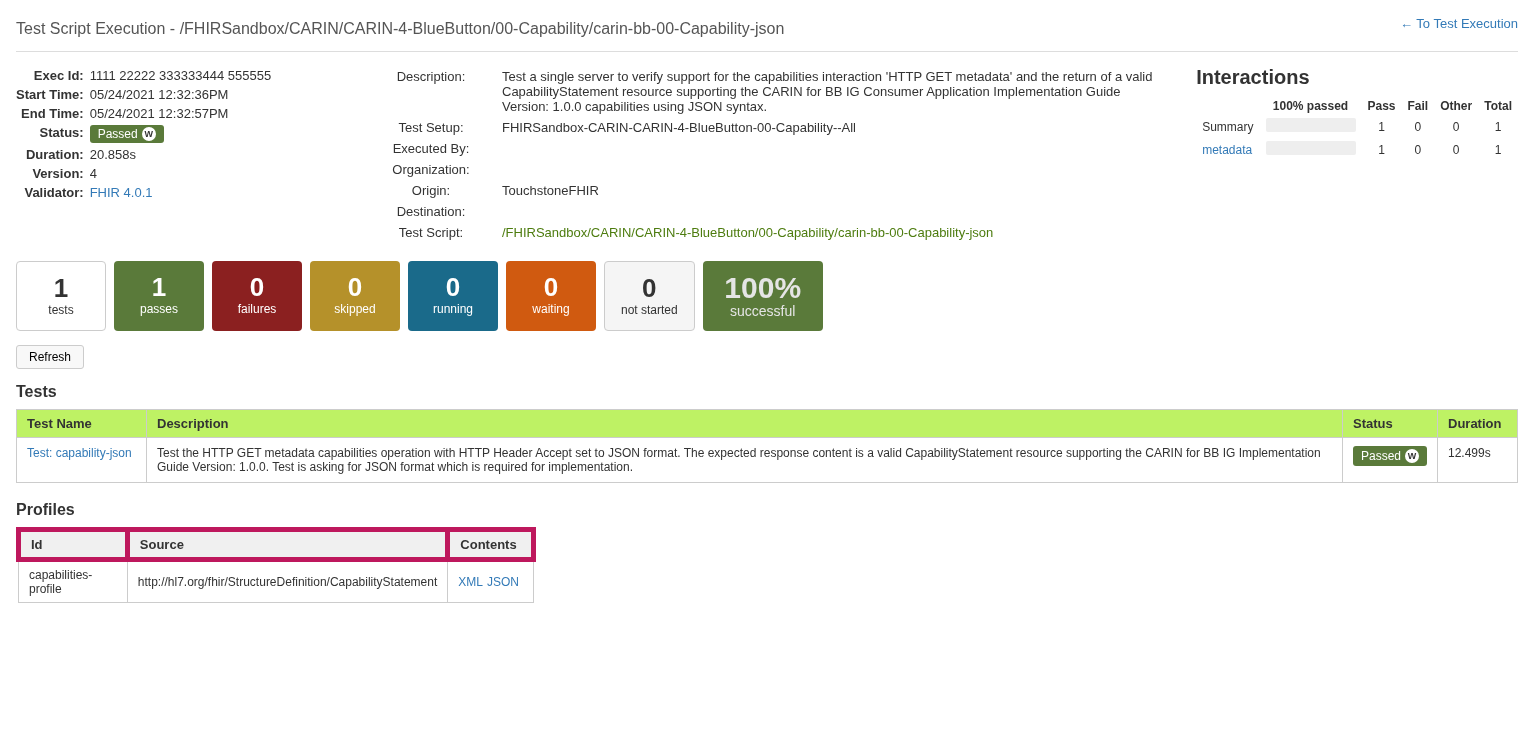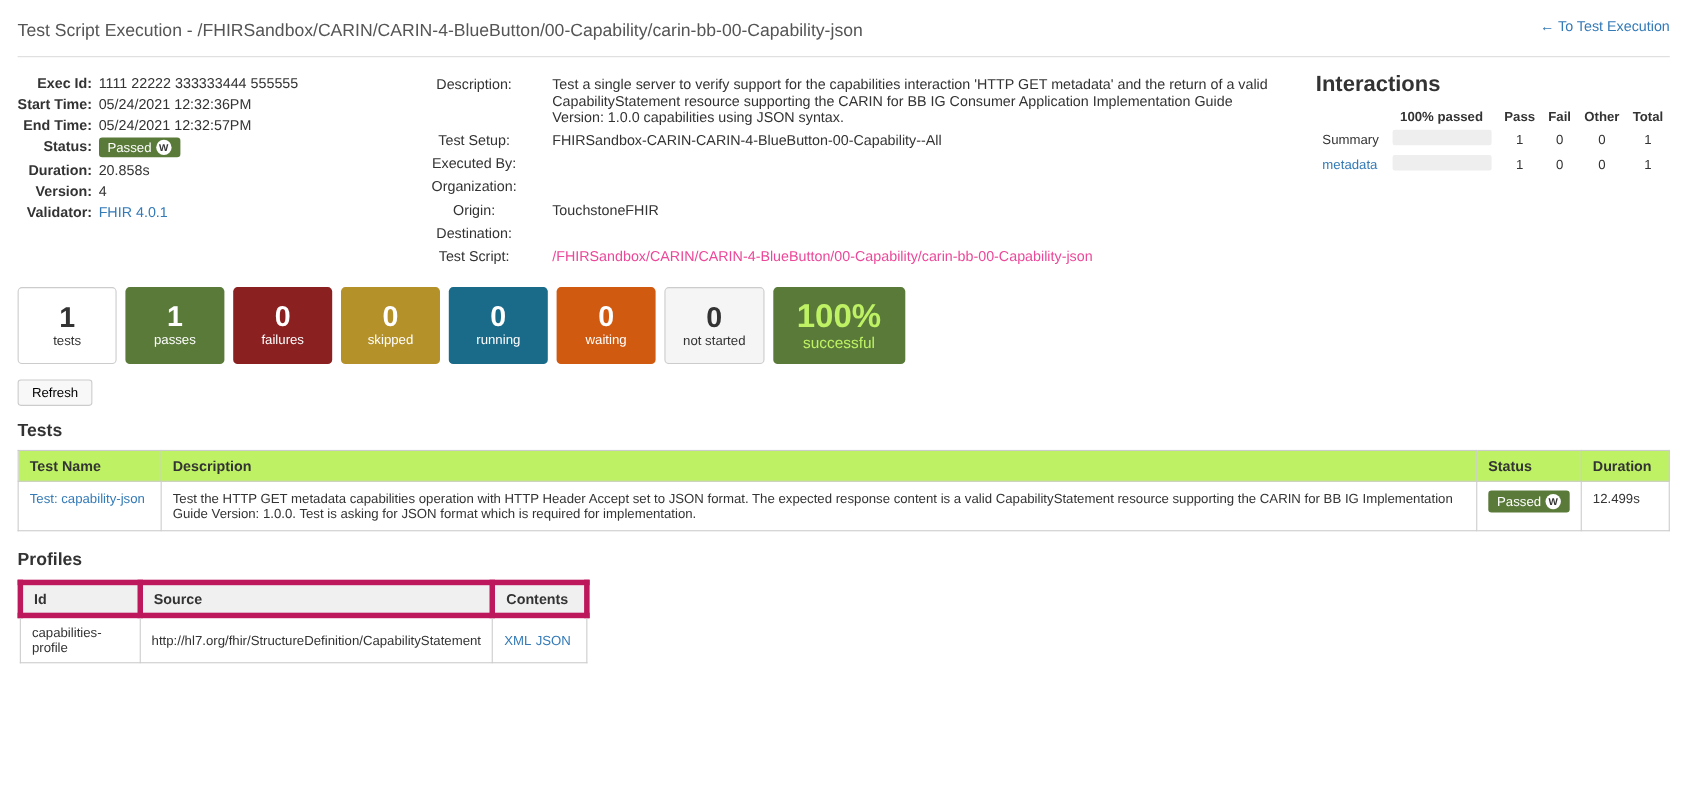--- a/index.html
+++ b/index.html
@@ -17,21 +17,21 @@
     .meta-left td { padding: 2px 6px 2px 0; vertical-align: top; }
     .meta-left td:first-child { font-weight: bold; text-align: right; white-space: nowrap; }
     .status-badge { background: #5a7a3a; color: #fff; padding: 2px 8px; border-radius: 3px; font-size: 12px; display: inline-flex; align-items: center; gap: 4px; }
     .badge-w { background: #fff; color: #333; border-radius: 50%; width: 14px; height: 14px; display: inline-flex; align-items: center; justify-content: center; font-size: 9px; font-weight: bold; }
     .validator-link { color: #337ab7; text-decoration: none; }
 
     .meta-center { flex: 1; }
     .meta-center table { border-collapse: collapse; width: 100%; }
     .meta-center td { padding: 3px 6px; vertical-align: top; }
     .meta-center td:first-child { font-weight: normal; text-align: center; white-space: nowrap; width: 130px; }
-    .test-script-link { color: #ec4899; text-decoration: none; }
+    .test-script-link { color: #4d7c0f; text-decoration: none; }
 
     .meta-right { min-width: 310px; }
     .interactions-title { font-weight: bold; margin-bottom: 8px; font-size: 20px; }
     .interactions-table { border-collapse: collapse; width: 100%; }
     .interactions-table th { text-align: center; font-size: 12px; padding: 2px 6px; font-weight: bold; }
     .interactions-table th:first-child { text-align: left; }
     .interactions-table td { padding: 3px 6px; font-size: 12px; text-align: center; margin-top: 21px; }
     .interactions-table td:first-child { text-align: left; }
     .interactions-table a { color: #337ab7; text-decoration: none; }
     .progress-bar-wrap { width: 90px; height: 14px; background: #eee; display: inline-block; border-radius: 2px; overflow: hidden; }
@@ -39,21 +39,21 @@
 
     .stats-row { display: flex; gap: 8px; align-items: stretch; margin-bottom: 14px; }
     .stat-box { border-radius: 4px; padding: 12px 16px; text-align: center; min-width: 90px; }
     .stat-box.tests { border: 1px solid #ccc; color: #333; }
     .stat-box.passes { background: #5a7a3a; color: #fff; }
     .stat-box.failures { background: #8b2020; color: #fff; }
     .stat-box.skipped { background: #b5912a; color: #fff; }
     .stat-box.running { background: #1a6a8a; color: #fff; }
     .stat-box.waiting { background: #d05a10; color: #fff; }
     .stat-box.not-started { border: 1px solid #ccc; color: #333; background: #f5f5f5; }
-    .stat-box.success { background: #5a7a3a; color: #bef264; min-width: 120px; }
+    .stat-box.success { background: #5a7a3a; color: #e5e5e5; min-width: 120px; }
     .stat-num { font-size: 26px; font-weight: bold; line-height: 1.1; }
     .stat-label { font-size: 12px; }
     .stat-pct { font-size: 30px; font-weight: bold; line-height: 1; }
     .stat-pct-label { font-size: 14px; }
 
     .refresh-btn { background: #f8f8f8; border: 1px solid #ccc; padding: 4px 12px; border-radius: 3px; cursor: pointer; font-size: 12px; margin-bottom: 14px; }
 
     .section-title { font-size: 16px; font-weight: bold; margin-bottom: 8px; }
     .tests-table { width: 100%; border-collapse: collapse; border: 1px solid #ccc; margin-bottom: 18px; }
     .tests-table th { background: #bef264; border: 1px solid #ccc; padding: 6px 10px; text-align: left; font-size: 13px; }

